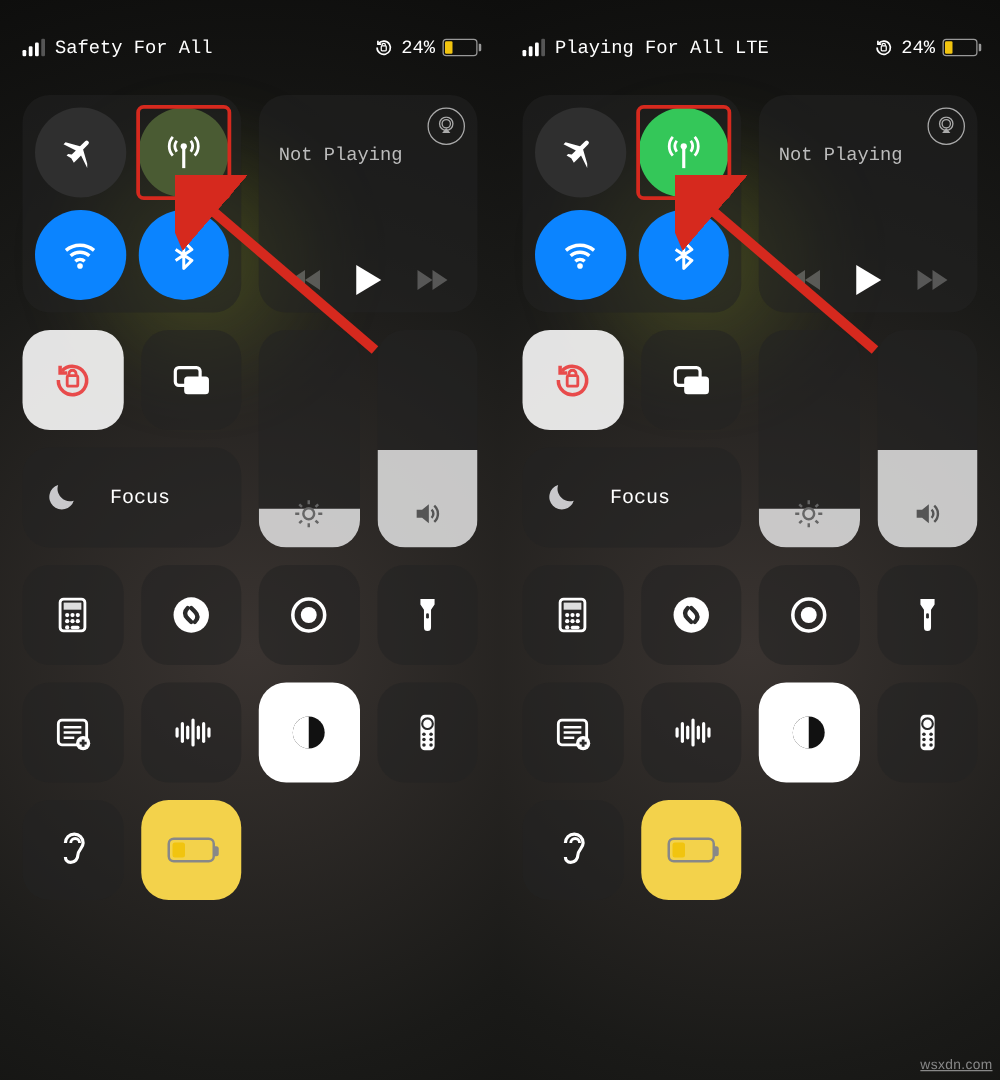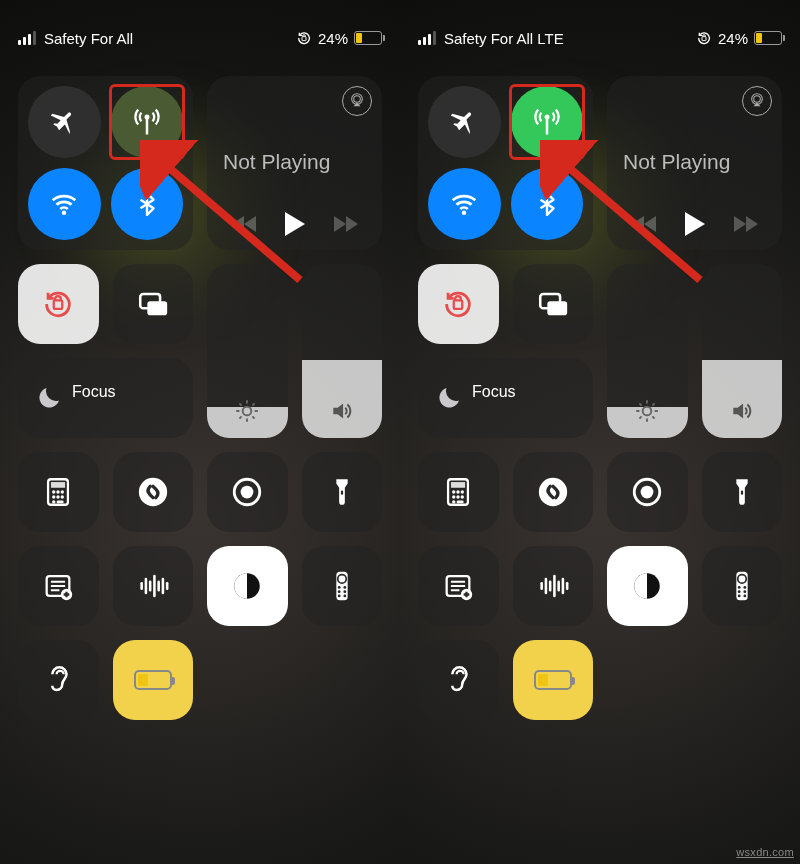--- a/index.html
+++ b/index.html
@@ -15,20 +15,21 @@
     display: flex;
     width: 800px;
     height: 864px;
   }
   .panel {
     width: 400px;
     height: 864px;
     position: relative;
     background: radial-gradient(circle at 50% 60%, #3a3431 0%, #1a1a18 60%, #0e0e0d 100%);
     overflow: hidden;
+    font-family: Liberation Mono, monospace;
   }
   
   .panel::before{
     content:'';
     position:absolute;
     top:90px; left:30px;
     width:260px; height:230px;
     background: radial-gradient(circle, rgba(120,130,40,.45) 0%, rgba(0,0,0,0) 70%);
     filter: blur(20px);
     pointer-events:none;
@@ -128,21 +129,21 @@
   }
   .icon { color:#fff; display:flex; }
 
   
   .media-tile { padding:10px; flex-direction:column; }
   .media-top{display:flex;width:100%;justify-content:flex-end;}
   .airplay-circle{
     width:30px;height:30px;border:1.5px solid #aaa;border-radius:50%;
     display:flex;align-items:center;justify-content:center;
   }
-  .media-label{color:#bcbcbc;font-size:21px;align-self:flex-start;padding:0 6px;flex:1;display:flex;align-items:flex-start;width:100%;margin-top:34px;}
+  .media-label{color:#bcbcbc;font-size:15px;align-self:flex-start;padding:0 6px;flex:1;display:flex;align-items:flex-start;width:100%;}
   .media-ctrls{display:flex;width:100%;justify-content:space-around;align-items:center;padding-bottom:4px;}
   .play-triangle{width:0;height:0;border-top:12px solid transparent;border-bottom:12px solid transparent;border-left:20px solid #fff;}
   .ff{display:flex;gap:-4px;opacity:.25;}
   .ff .t{width:0;height:0;border-top:8px solid transparent;border-bottom:8px solid transparent;border-left:12px solid #fff;}
   .rw{display:flex;opacity:.25;}
   .rw .t{width:0;height:0;border-top:8px solid transparent;border-bottom:8px solid transparent;border-right:12px solid #fff;}
 
   
   .slider{
     overflow:hidden;
@@ -150,21 +151,21 @@
     flex-direction:column;
     justify-content:flex-end;
     align-items:center;
   }
   .slider .fill-b{width:100%;background:rgba(255,255,255,.75);}
   .brightness .fill-b{height:18%;}
   .volume .fill-b{height:45%;}
   .slider .s-icon{position:absolute;bottom:14px;}
 
   
-  .focus-inner{display:flex;align-items:flex-start;gap:8px;padding:0 16px;width:100%;}
+  .focus-inner{display:flex;align-items:center;gap:24px;padding:0 16px;width:100%;}
   .focus-text{color:#fff;font-size:16px;}
 
   
   .svgw{width:34px;height:34px;}
 
   
   .lp-batt{
     width:38px;height:20px;border:2px solid #888;border-radius:5px;position:relative;
   }
   .lp-batt::after{content:'';position:absolute;right:-5px;top:5px;width:3px;height:8px;background:#888;border-radius:0 2px 2px 0;}
@@ -418,21 +419,21 @@
 
   <div class="panel">
     <div class="statusbar">
       <div class="sb-left">
         <div class="sig-bars">
             <span></span>
             <span></span>
             <span></span>
             <span></span>
           </div>
-        <span>Safety For All LTE</span>
+        <span>Playing For All LTE</span>
       </div>
       <div class="sb-right">
         <svg class="lock-rot" viewBox="0 0 24 24">
             <path fill="none" stroke="#fff" stroke-width="2" d="M4 12a8 8 0 1 0 2-5"></path>
             <path fill="none" stroke="#fff" stroke-width="2" d="M5 4v4h4"></path>
             <rect x="9" y="10" width="6" height="6" rx="1" fill="none" stroke="#fff" stroke-width="1.5"></rect>
             <path d="M10 10v-1a2 2 0 1 1 4 0v1" fill="none" stroke="#fff" stroke-width="1.5"></path>
           </svg>
         <span>24%</span>
         <div class="battery">

